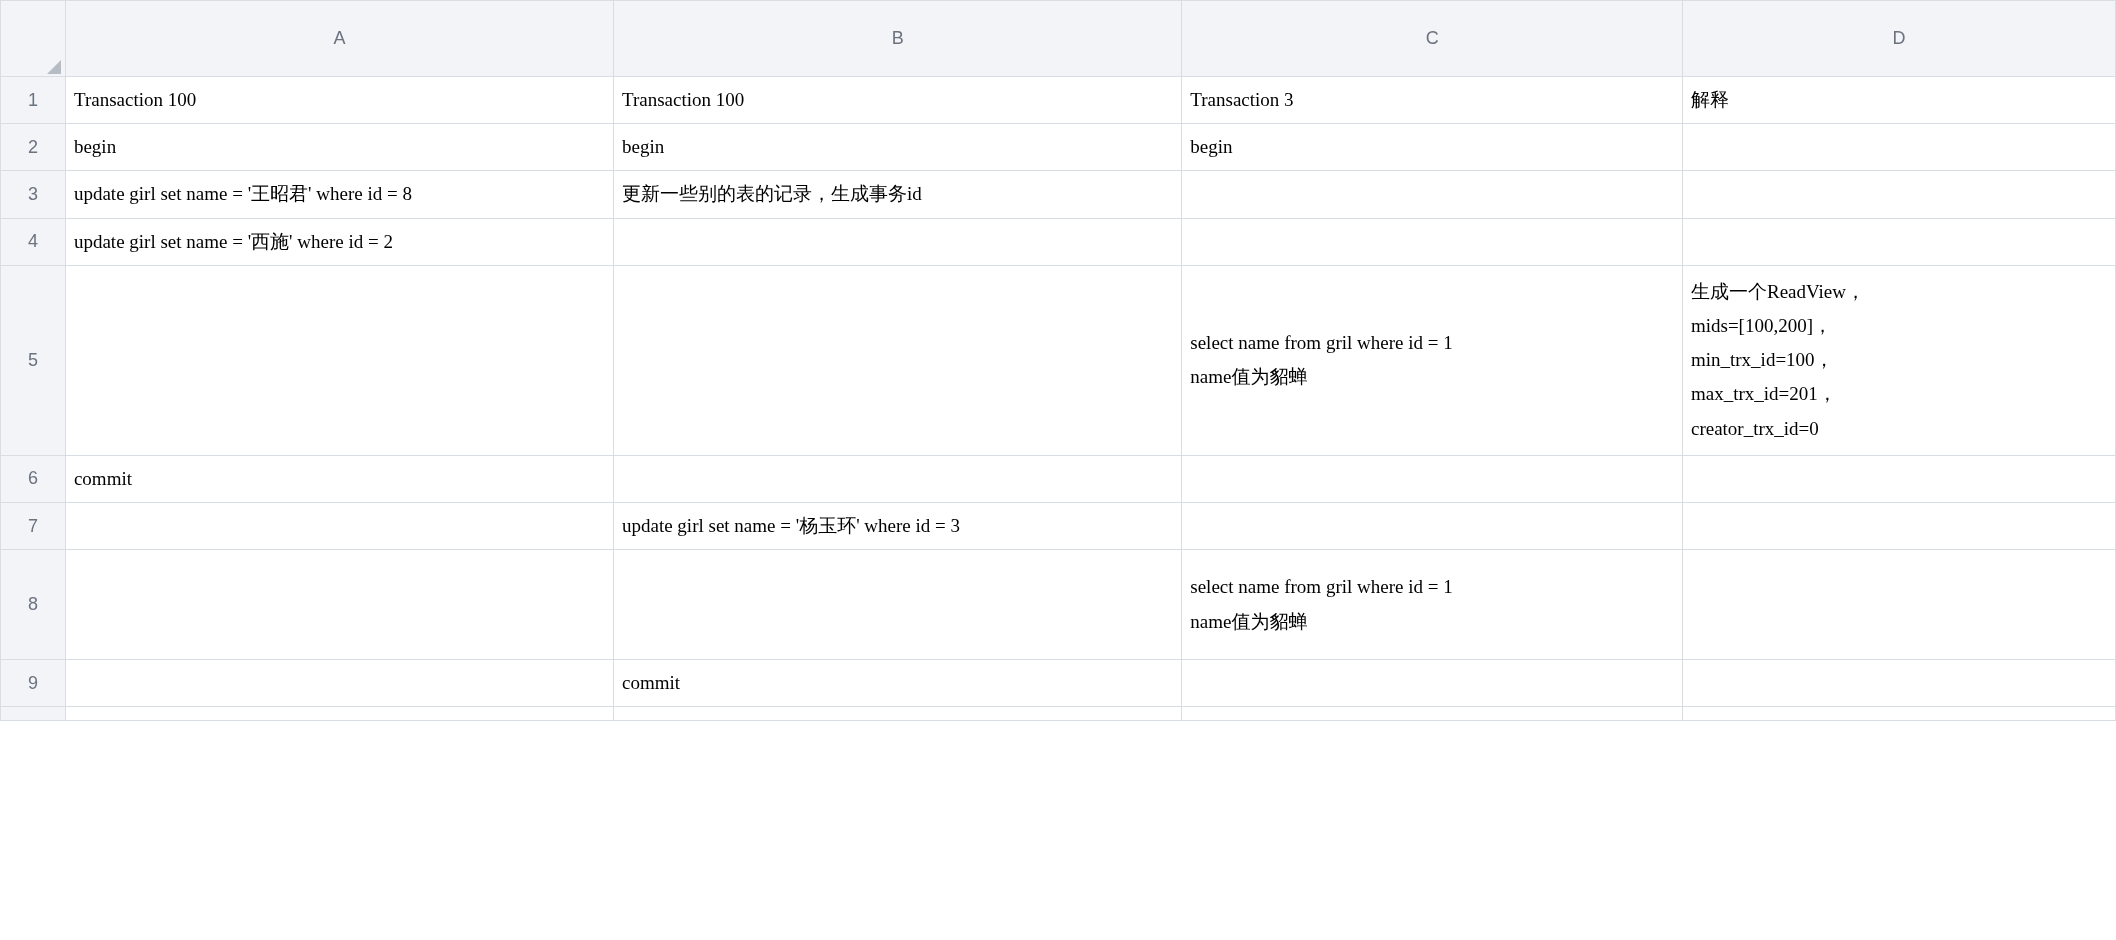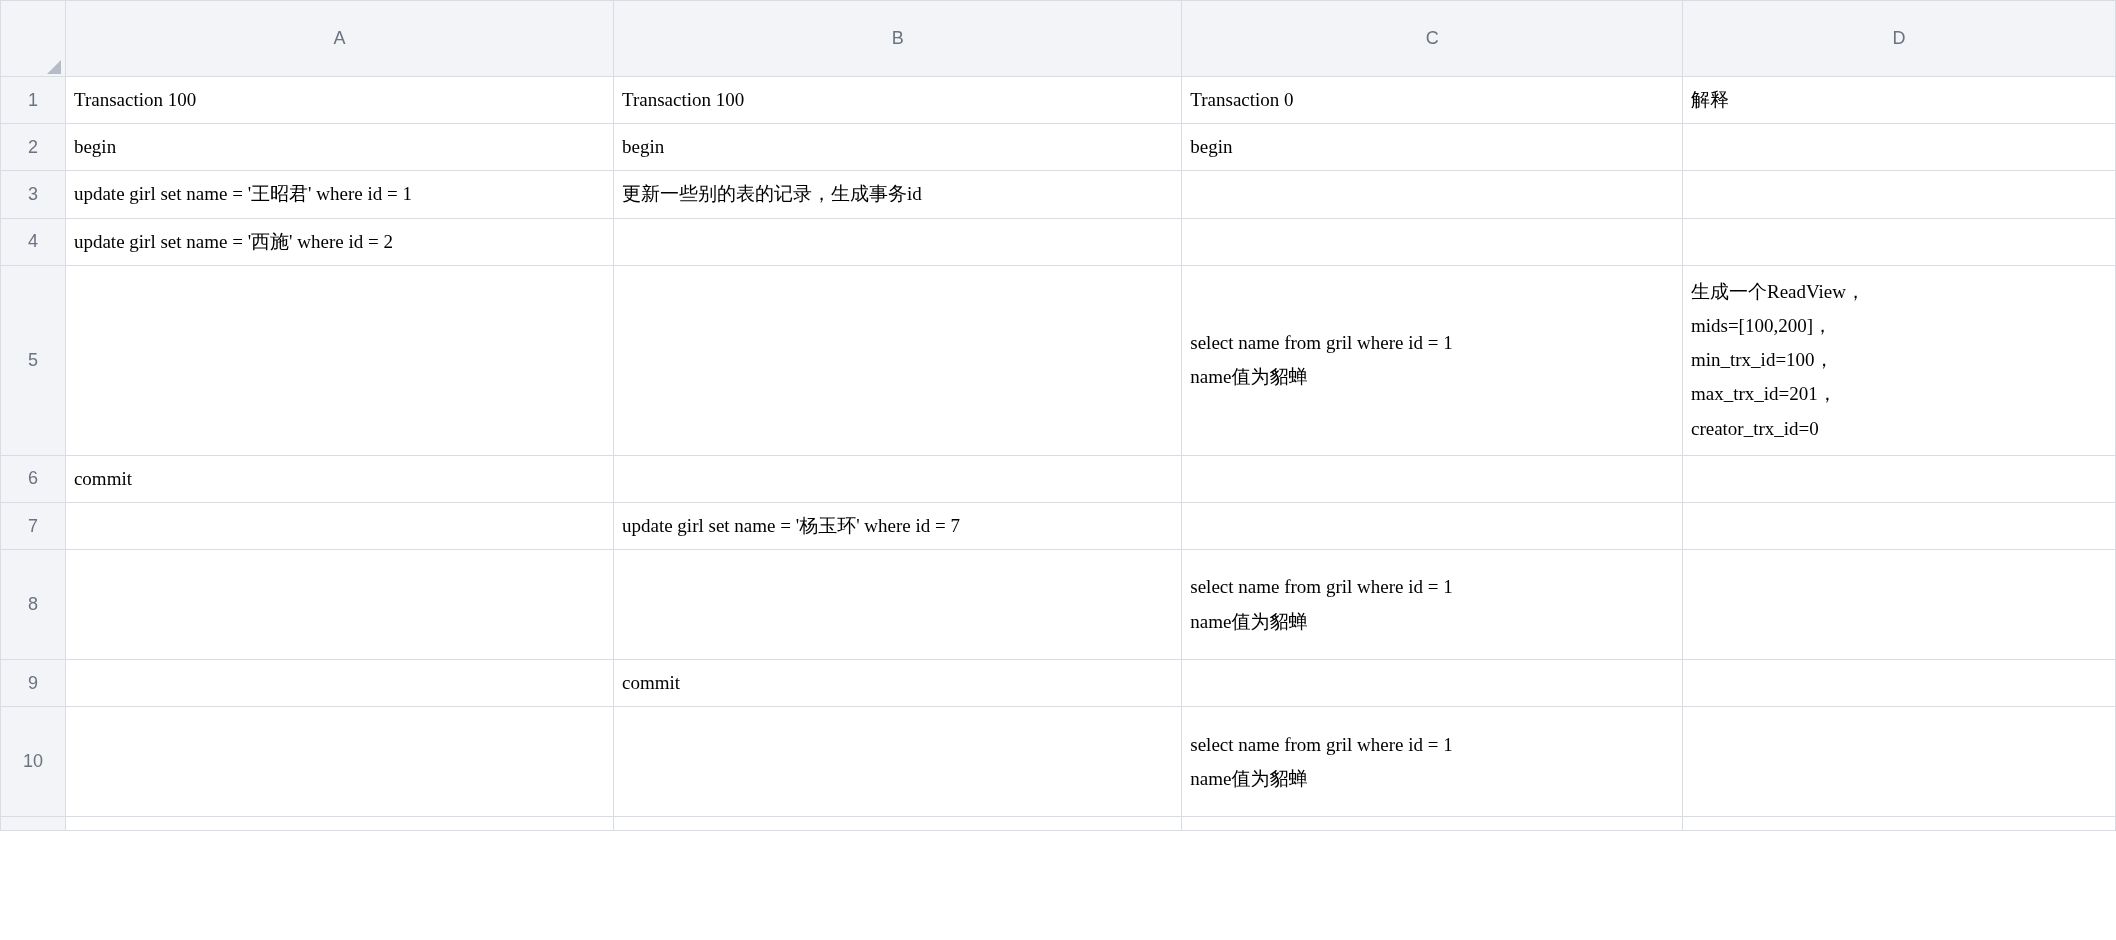--- a/index.html
+++ b/index.html
@@ -79,35 +79,35 @@
     <div class="header-cell col-a">A</div>
     <div class="header-cell col-b">B</div>
     <div class="header-cell col-c">C</div>
     <div class="header-cell col-d">D</div>
   </div>
 
   <div class="row h-small">
     <div class="rowhead-cell">1</div>
     <div class="cell col-a">Transaction 100</div>
     <div class="cell col-b">Transaction 100</div>
-    <div class="cell col-c">Transaction 0</div>
+    <div class="cell col-c">Transaction 3</div>
     <div class="cell col-d">解释</div>
   </div>
 
   <div class="row h-small">
     <div class="rowhead-cell">2</div>
     <div class="cell col-a">begin</div>
     <div class="cell col-b">begin</div>
     <div class="cell col-c">begin</div>
     <div class="cell col-d"></div>
   </div>
 
   <div class="row h-small">
     <div class="rowhead-cell">3</div>
-    <div class="cell col-a">update girl set name = '王昭君' where id = 1</div>
+    <div class="cell col-a">update girl set name = '王昭君' where id = 8</div>
     <div class="cell col-b">更新一些别的表的记录，生成事务id</div>
     <div class="cell col-c"></div>
     <div class="cell col-d"></div>
   </div>
 
   <div class="row h-small">
     <div class="rowhead-cell">4</div>
     <div class="cell col-a">update girl set name = '西施' where id = 2</div>
     <div class="cell col-b"></div>
     <div class="cell col-c"></div>
@@ -131,21 +131,21 @@
     <div class="rowhead-cell">6</div>
     <div class="cell col-a">commit</div>
     <div class="cell col-b"></div>
     <div class="cell col-c"></div>
     <div class="cell col-d"></div>
   </div>
 
   <div class="row h-small">
     <div class="rowhead-cell">7</div>
     <div class="cell col-a"></div>
-    <div class="cell col-b">update girl set name = '杨玉环' where id = 7</div>
+    <div class="cell col-b">update girl set name = '杨玉环' where id = 3</div>
     <div class="cell col-c"></div>
     <div class="cell col-d"></div>
   </div>
 
   <div class="row h-row8">
     <div class="rowhead-cell">8</div>
     <div class="cell col-a"></div>
     <div class="cell col-b"></div>
     <div class="cell col-c">select name from gril where id = 1
 name值为貂蝉</div>
@@ -153,28 +153,20 @@
   </div>
 
   <div class="row h-small">
     <div class="rowhead-cell">9</div>
     <div class="cell col-a"></div>
     <div class="cell col-b">commit</div>
     <div class="cell col-c"></div>
     <div class="cell col-d"></div>
   </div>
 
-  <div class="row h-row10">
-    <div class="rowhead-cell">10</div>
-    <div class="cell col-a"></div>
-    <div class="cell col-b"></div>
-    <div class="cell col-c">select name from gril where id = 1
-name值为貂蝉</div>
-    <div class="cell col-d"></div>
-  </div>
 
 
   <div class="row row12 h-row12">
     <div class="rowhead-cell"></div>
     <div class="cell col-a"></div>
     <div class="cell col-b"></div>
     <div class="cell col-c"></div>
     <div class="cell col-d"></div>
   </div>
 

